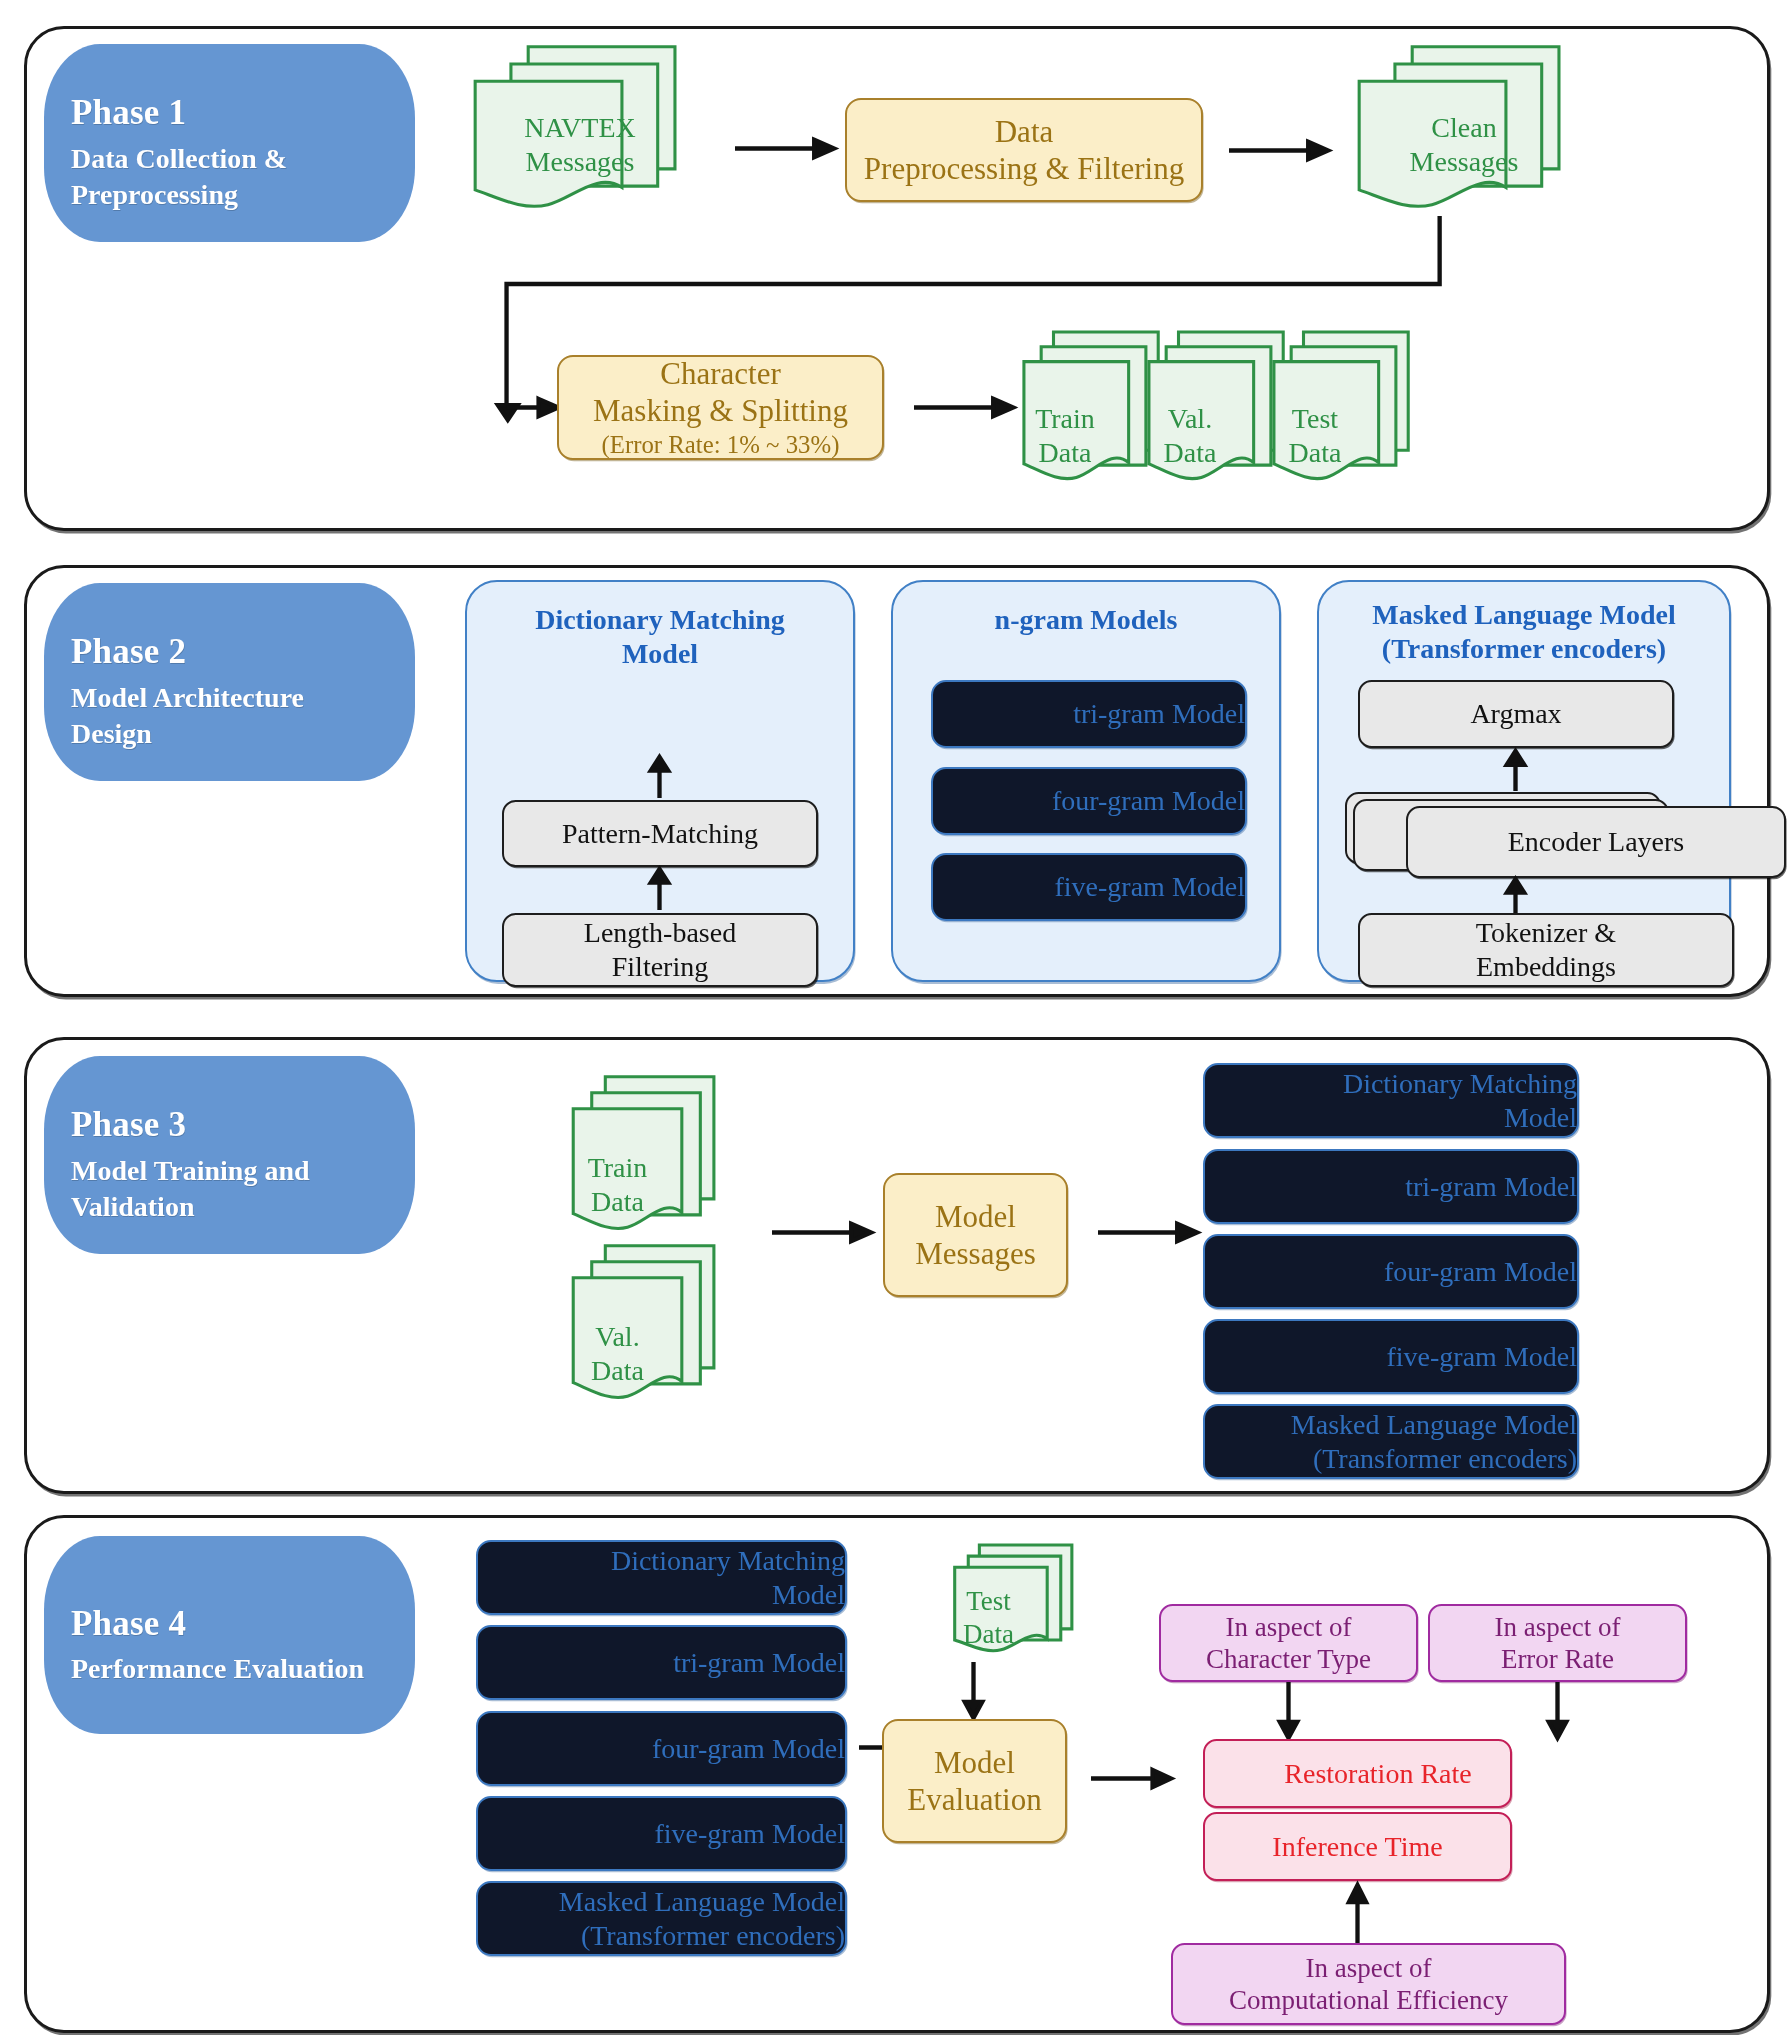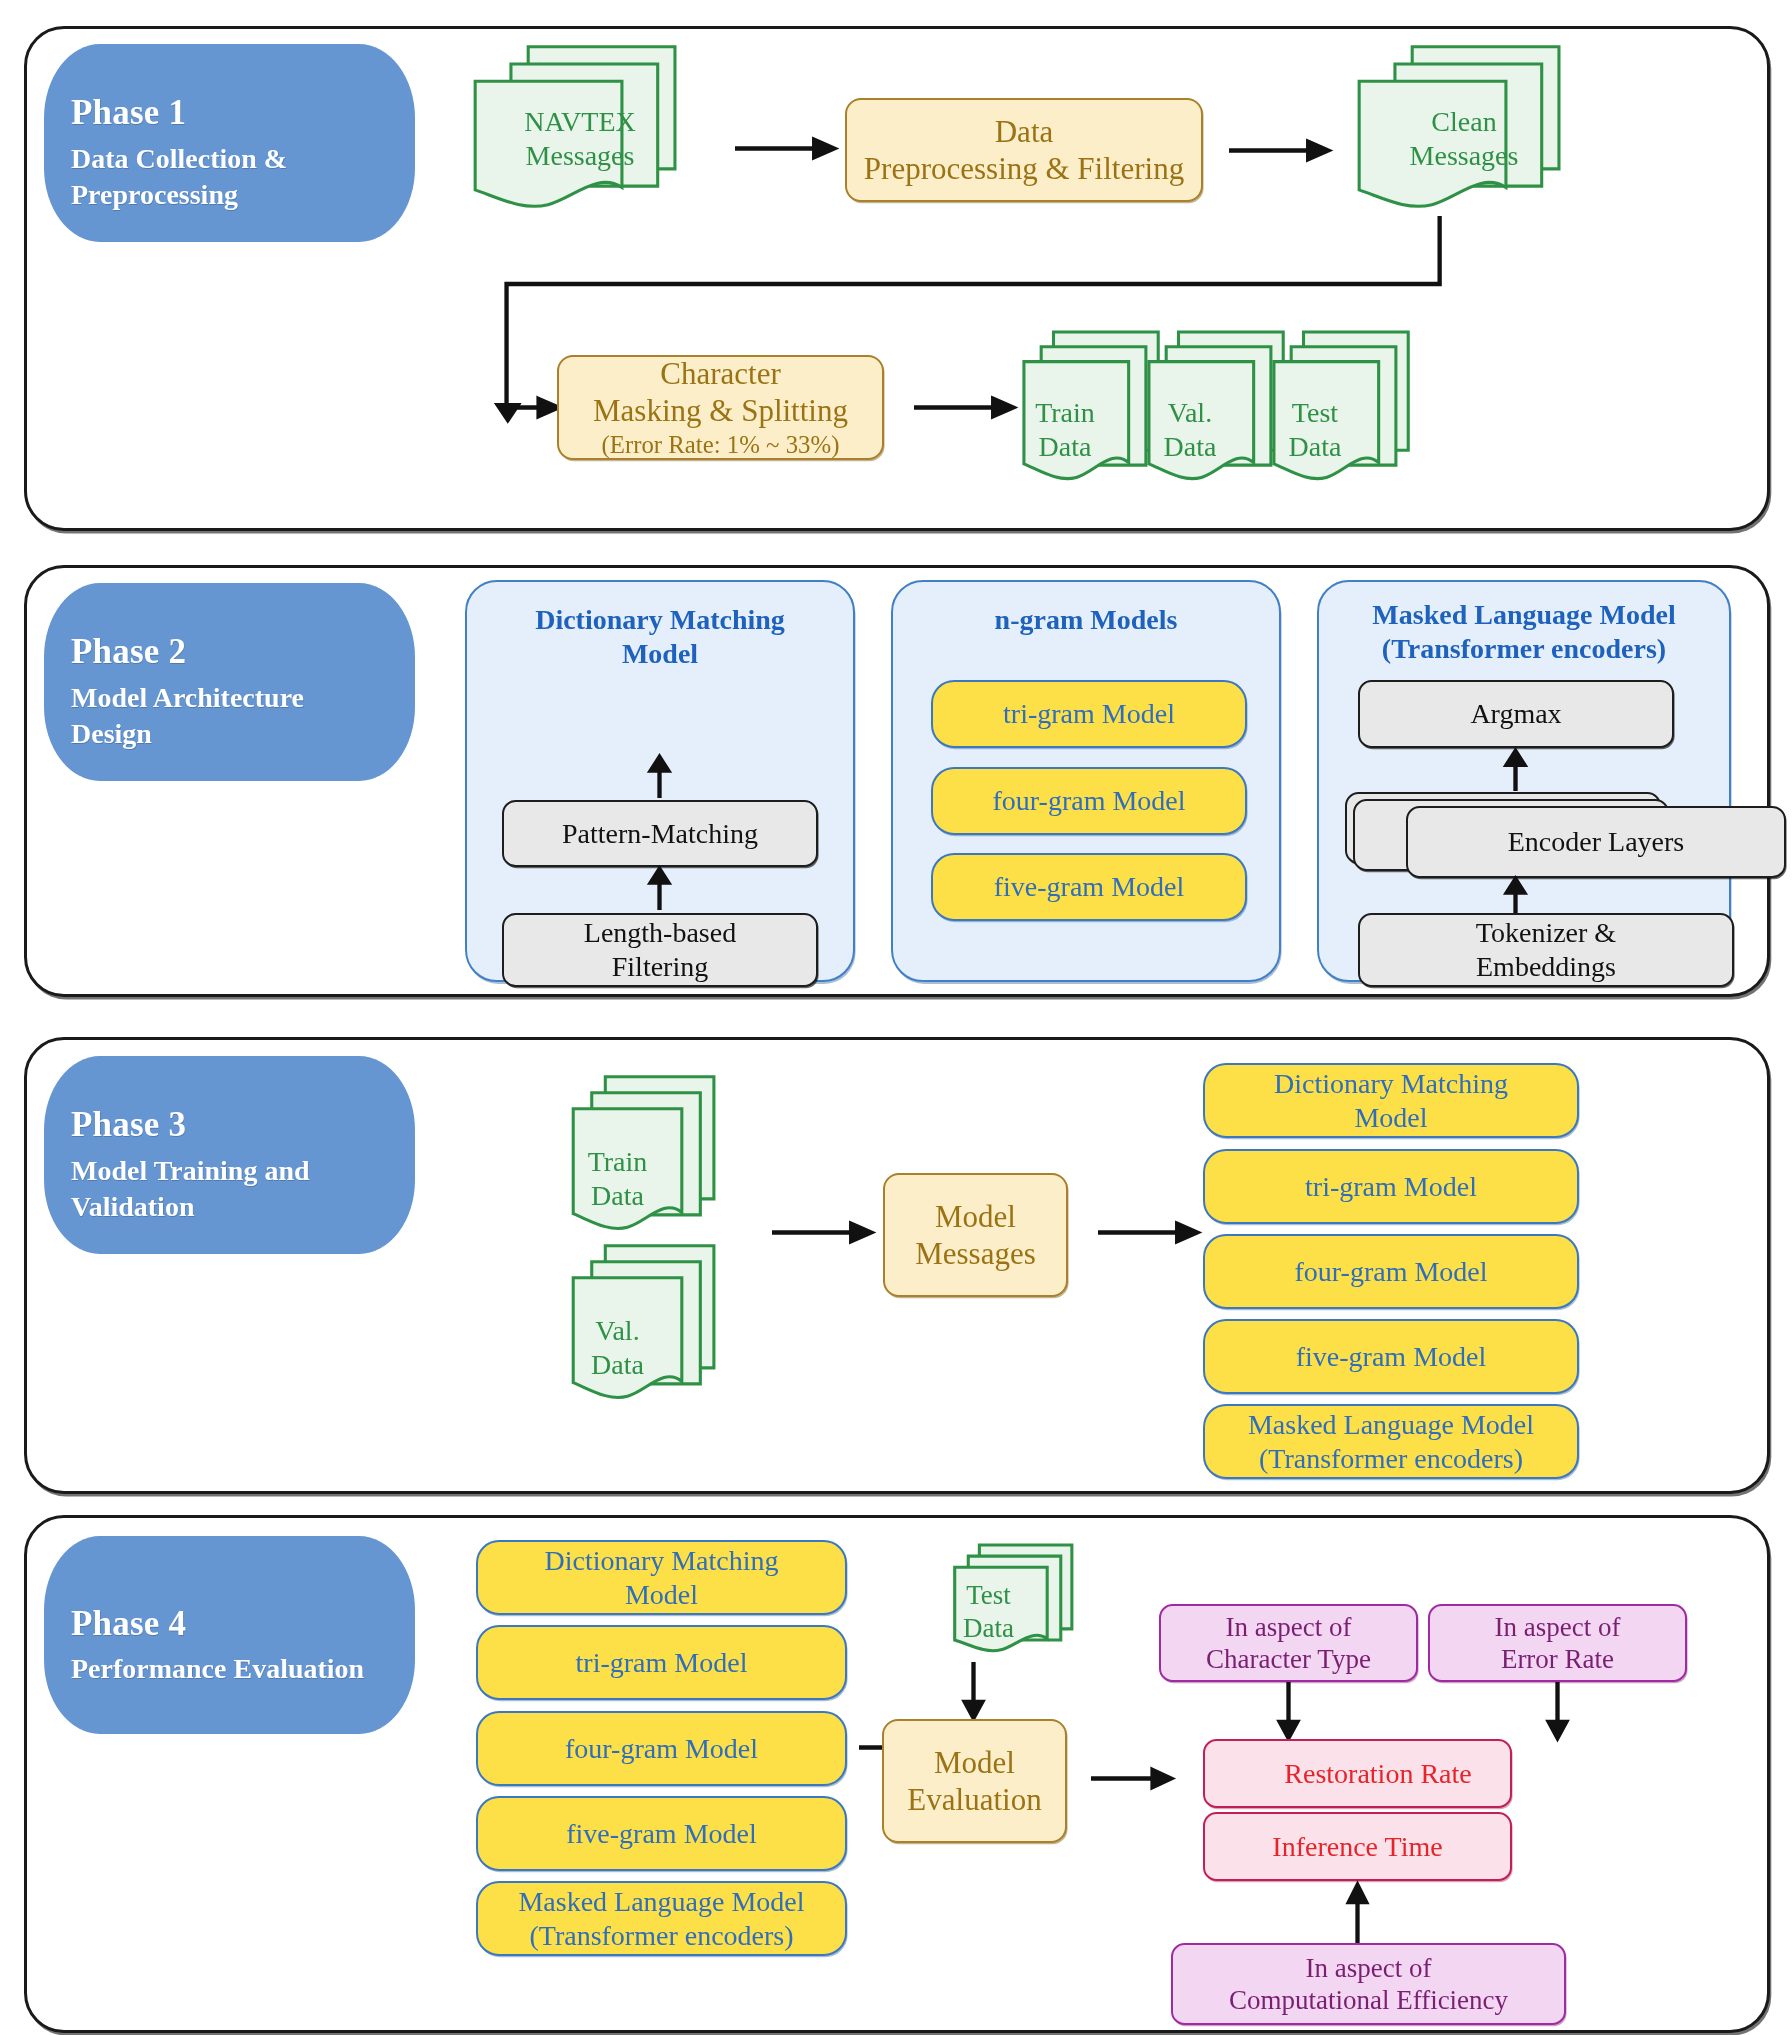--- a/index.html
+++ b/index.html
@@ -48,23 +48,24 @@
   .box .sub{display:block;font-size:.80em;line-height:1.22;}
 
   
   .box.tan{
     background:#fbeec8;border:2.5px solid #a9802b;border-radius:16px;
     color:#9b7315;font-size:31px;
     box-shadow:1.2px 1.9px 0 -0.6px rgba(120,90,20,.45);
   }
   
   .box.blu{
-    background:#fde047;border:2.5px solid #3c78c0;border-radius:23px;
+    background:#0f172a;border:2.5px solid #3c78c0;border-radius:15px;
     color:#2f6ebc;font-size:28px;
     box-shadow:1.2px 1.9px 0 -0.6px rgba(40,90,150,.40);
+    text-align:right;
   }
   
   .box.gry{
     background:#e8e8e8;border:2.5px solid #1d1d1d;border-radius:13.6px;
     color:#121212;font-size:28px;
     box-shadow:1.2px 1.9px 0 -0.6px rgba(0,0,0,.60);
   }
   
   .box.pur{
     background:#f2d6f2;border:2.5px solid #a02ba0;border-radius:13.6px;
@@ -86,21 +87,21 @@
   .panel-title{
     position:absolute;left:0;right:0;text-align:center;
     color:#1f62bd;font-weight:bold;font-size:28px;line-height:1.22;
   }
 
   
   .docstack{position:absolute;}
   .docstack svg{display:block;overflow:visible;}
   .docstack .lbl{
     position:absolute;left:0;right:0;text-align:center;
-    color:#2f9146;font-size:28px;line-height:1.22;pointer-events:none;
+    color:#2f9146;font-size:28px;line-height:1.22;pointer-events:none;margin-top:6px;
   }
 
   
   .conn{position:absolute;}
   .conn svg{display:block;overflow:visible;}
 </style>
 </head>
 <body>
 
 <div class="stage">

